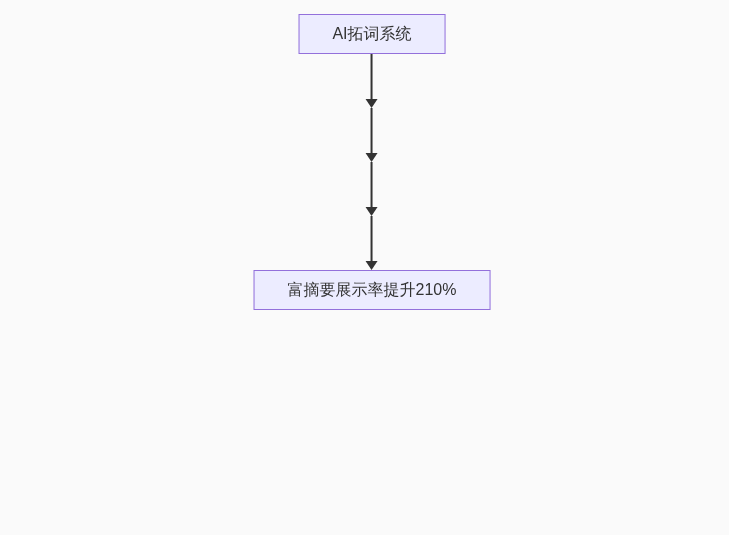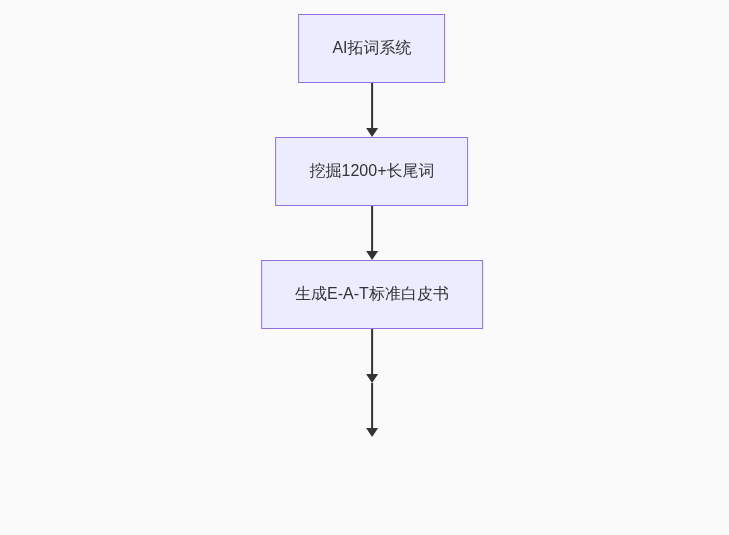--- a/index.html
+++ b/index.html
@@ -28,21 +28,21 @@
     top: 14px;
     transform: translateX(-50%);
     display: flex;
     flex-direction: column;
     align-items: center;
   }
   .node {
     background: var(--node-fill);
     border: 1px solid var(--node-border);
     color: var(--text-color);
-    height: 69px;
+    height: 40px;
     padding: 0 33px;
     display: flex;
     align-items: center;
     justify-content: center;
     font-size: 16px;
     white-space: nowrap;
   }
   .edge {
     height: 54px;
     display: flex;
@@ -70,39 +70,36 @@
 
     <div class="node">
       <span>AI拓词系统</span>
     </div>
 
     <div class="edge">
       <div class="line"></div>
       <div class="head"></div>
     </div>
 
-    <div class="node">
-      <span>挖掘1200+长尾词</span>
-    </div>
-
-    <div class="edge">
-      <div class="line"></div>
-      <div class="head"></div>
-    </div>
-
-    <div class="node">
-      <span>生成E-A-T标准白皮书</span>
-    </div>
 
     <div class="edge">
       <div class="line"></div>
       <div class="head"></div>
     </div>
 
 
     <div class="edge">
       <div class="line"></div>
       <div class="head"></div>
     </div>
 
 
+    <div class="edge">
+      <div class="line"></div>
+      <div class="head"></div>
+    </div>
+
+    <div class="node">
+      <span>富摘要展示率提升210%</span>
+    </div>
+
   </div>
 </div>
 
 </body></html>

